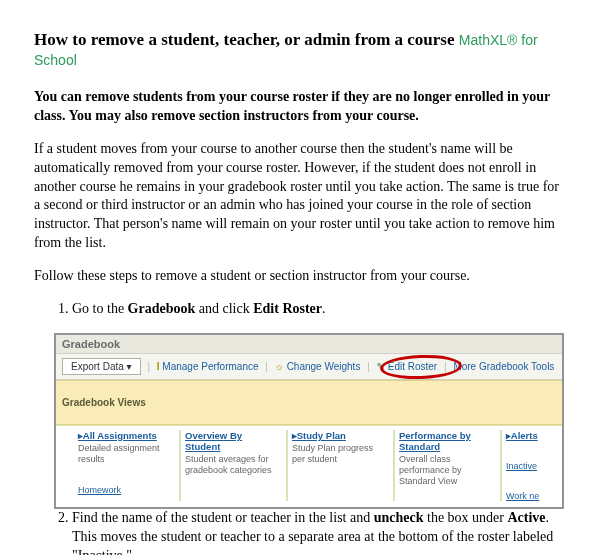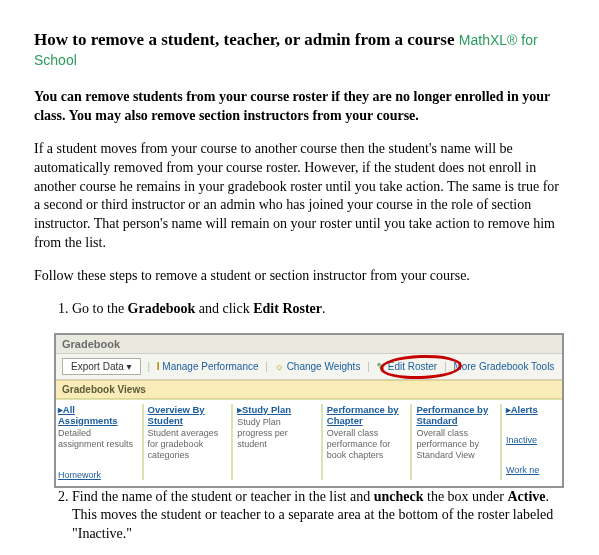--- a/index.html
+++ b/index.html
@@ -87,29 +87,29 @@
     width: 76px;
     height: 18px;
     top: 1px;
     left: 324px;
     pointer-events: none;
     transform: rotate(-2deg);
   }
   .shot1 .gbviews {
     background: #faecb8;
     font-weight: bold;
-    padding: 3px 6px;
+    padding: 16px 6px;
     font-size: 10px;
     color: #5a5a3a;
     border-top: 1px solid #e3d28a;
     border-bottom: 1px solid #e3d28a;
   }
   .shot1 .cols {
     display: flex;
-    padding: 4px 6px 6px 2px;
+    padding: 4px 6px 6px 22px;
     font-size: 9.5px;
     border-top: 1px solid #d6e5b5;
     background: #fff;
   }
   .shot1 .col {
     flex: 1 1 0;
     padding-right: 6px;
     border-left: 2px solid #d6e5b5;
     padding-left: 4px;
   }
@@ -212,24 +212,20 @@
       <div class="desc">Detailed assignment results</div>
       <span class="sub">Homework</span>
     </div>
     <div class="col">
       <div class="hd" style="text-decoration:underline">Overview By Student</div>
       <div class="desc">Student averages for gradebook categories</div>
     </div>
     <div class="col">
       <div class="hd">▸Study Plan</div>
       <div class="desc">Study Plan progress per student</div>
-    </div>
-    <div class="col">
-      <div class="hd">Performance by Chapter</div>
-      <div class="desc">Overall class performance for book chapters</div>
     </div>
     <div class="col">
       <div class="hd">Performance by Standard</div>
       <div class="desc">Overall class performance by Standard View</div>
     </div>
     <div class="col" style="flex:0 0 44px">
       <div class="hd">▸Alerts</div>
       <span class="sub">Inactive</span>
       <span class="sub">Work ne</span>
     </div>

